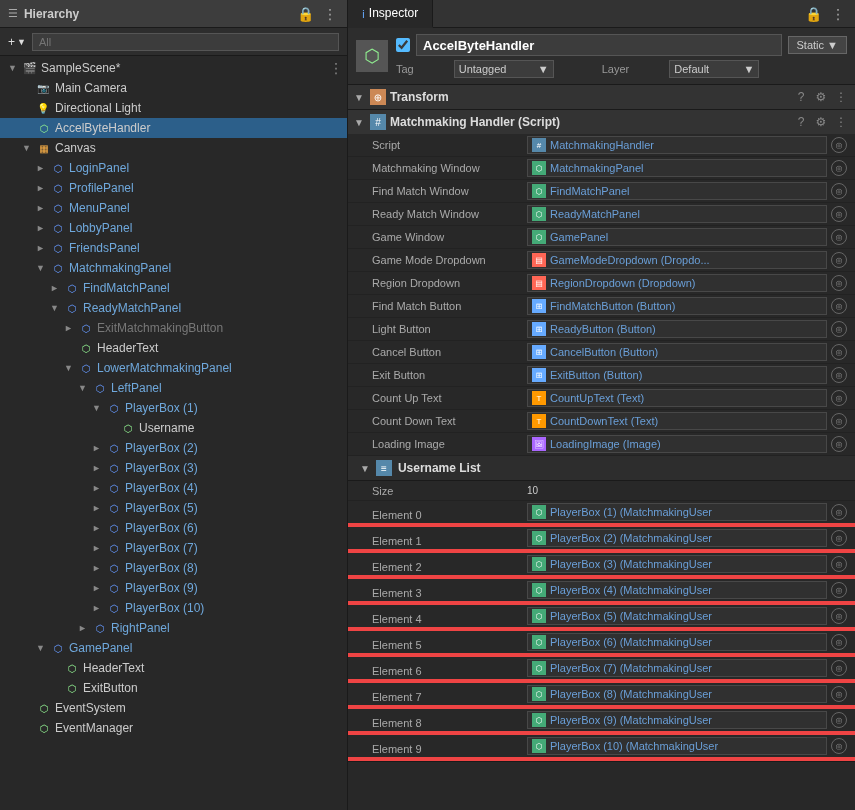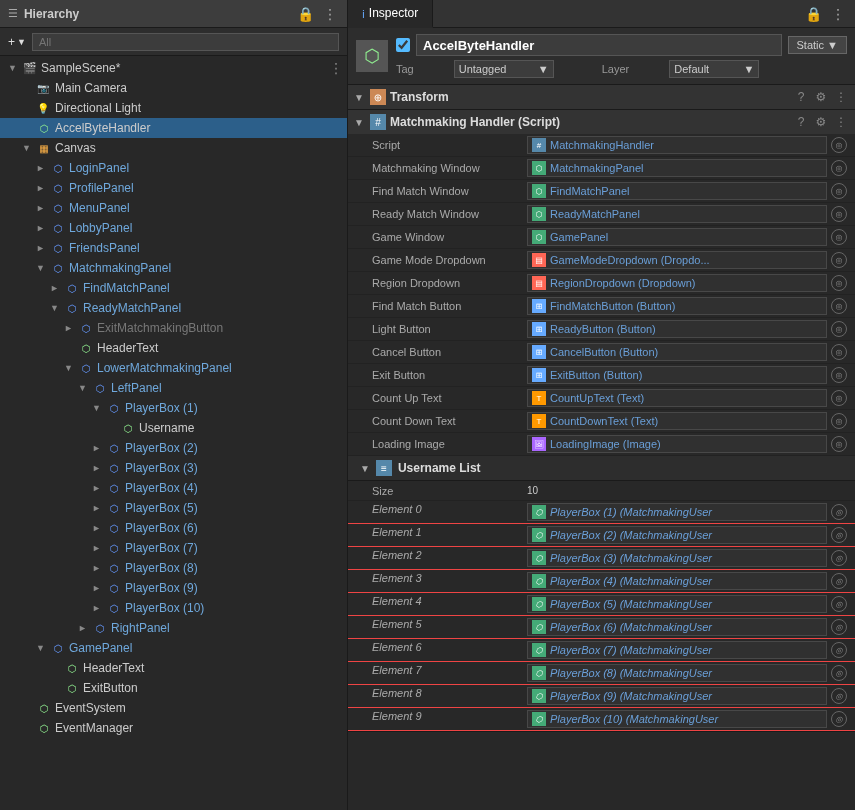--- a/index.html
+++ b/index.html
@@ -438,25 +438,24 @@
       font-size: 11px;
     }
 
     .size-value {
       color: #ccc;
       font-size: 10px;
     }
 
     .element-row {
       display: flex;
-      align-items: flex-start;
+      align-items: flex-end;
       padding: 2px 8px 2px 24px;
       min-height: 20px;
-      border-bottom: 1px solid #ef4444;
-      font-style: italic;
+      border-bottom: 4px solid #ef4444;
     }
 
     .element-label {
       width: 155px;
       min-width: 155px;
       color: #aaa;
       font-size: 11px;
     }
 
     .element-value {

